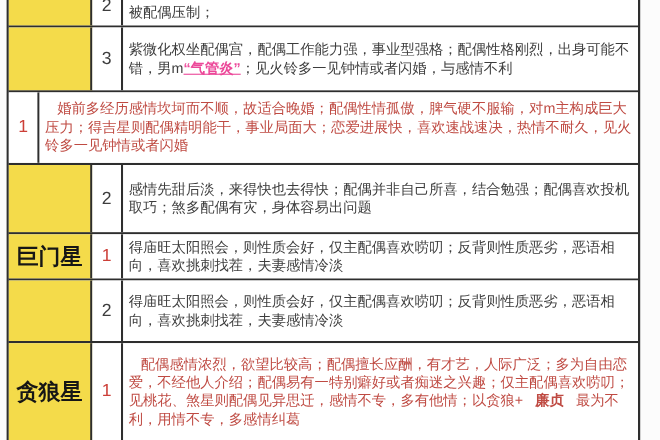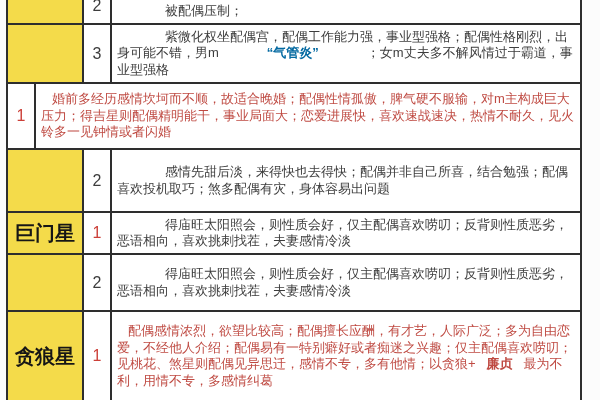--- a/index.html
+++ b/index.html
@@ -35,24 +35,24 @@
   .num{
     width:28px;flex:0 0 28px;
     border-right:2px solid var(--border,#2e2e2e);
     justify-content:center;background:#fff;
   }
   .num-label{font-size:16px;line-height:16px;}
   .num-dark{color:var(--dark,#3d3d3d);}
   .num-red{color:var(--numred,#cc3f38);}
   .txt{flex:1;padding:0 3px 0 5px;background:#fff;}
   .para{margin:0;font-size:13px;line-height:16.5px;word-break:break-all;}
-  .seg-dark{color:var(--dark,#3d3d3d);margin-left:48px;}
+  .seg-dark{color:var(--dark,#3d3d3d);}
   .seg-red{color:var(--red,#bf4a42);margin-left:11px;}
   .b{font-weight:bold;}
-  .seg-dark.b{color:#0369a1;}
+  .seg-dark.b{color:#ec4899;text-decoration:underline;}
   
   .clipped .txt{align-items:flex-end;}
   .clipped .txt .para{padding-bottom:4px;}
   .clipped .num{align-items:flex-end;}
   .clipped .num .num-label{padding-bottom:9px;}
 </style>
 </head>
 <body>
 
 <div class="page">
@@ -69,21 +69,21 @@
     </div>
   </div>
       <div class="row" style="height: 59px;">
     <div class="cell star">
       <span class="star-label"></span>
     </div>
     <div class="cell num">
       <span class="num-label num-dark">3</span>
     </div>
     <div class="cell txt">
-      <p class="para"><span class="seg-dark">紫微化权坐配偶宫，配偶工作能力强，事业型强格；配偶性格刚烈，出身可能不错，男m</span><span class="seg-dark b">“气管炎”</span><span class="seg-dark">；女m丈夫多不解风情过于霸道，事业型强格</span></p>
+      <p class="para"><span class="seg-dark">紫微化权坐配偶宫，配偶工作能力强，事业型强格；配偶性格刚烈，出身可能不错，男m</span><span class="seg-dark b">“气管炎”</span><span class="seg-dark">；见火铃多一见钟情或者闪婚，与感情不利</span></p>
     </div>
   </div>
       <div class="row" style="height: 66px;">
     <div class="cell num">
       <span class="num-label num-red">1</span>
     </div>
     <div class="cell txt">
       <p class="para"><span class="seg-red">婚前多经历感情坎坷而不顺，故适合晚婚；配偶性情孤傲，脾气硬不服输，对m主构成巨大压力；得吉星则配偶精明能干，事业局面大；恋爱进展快，喜欢速战速决，热情不耐久，见火铃多一见钟情或者闪婚</span></p>
     </div>
   </div>

